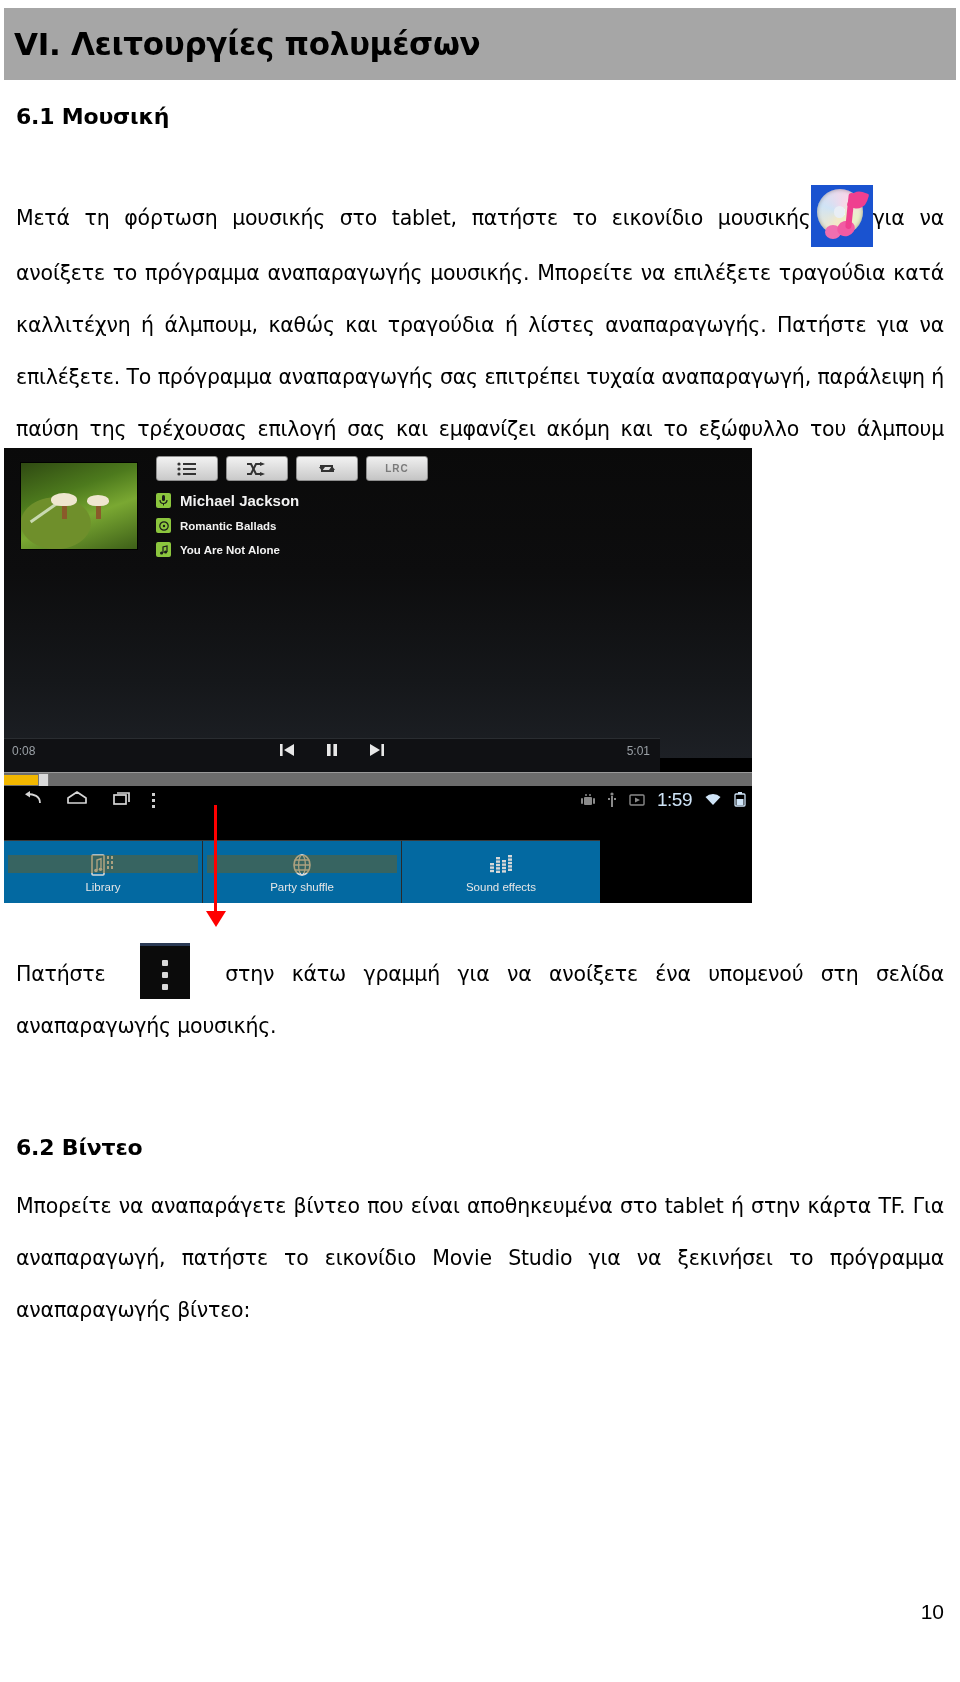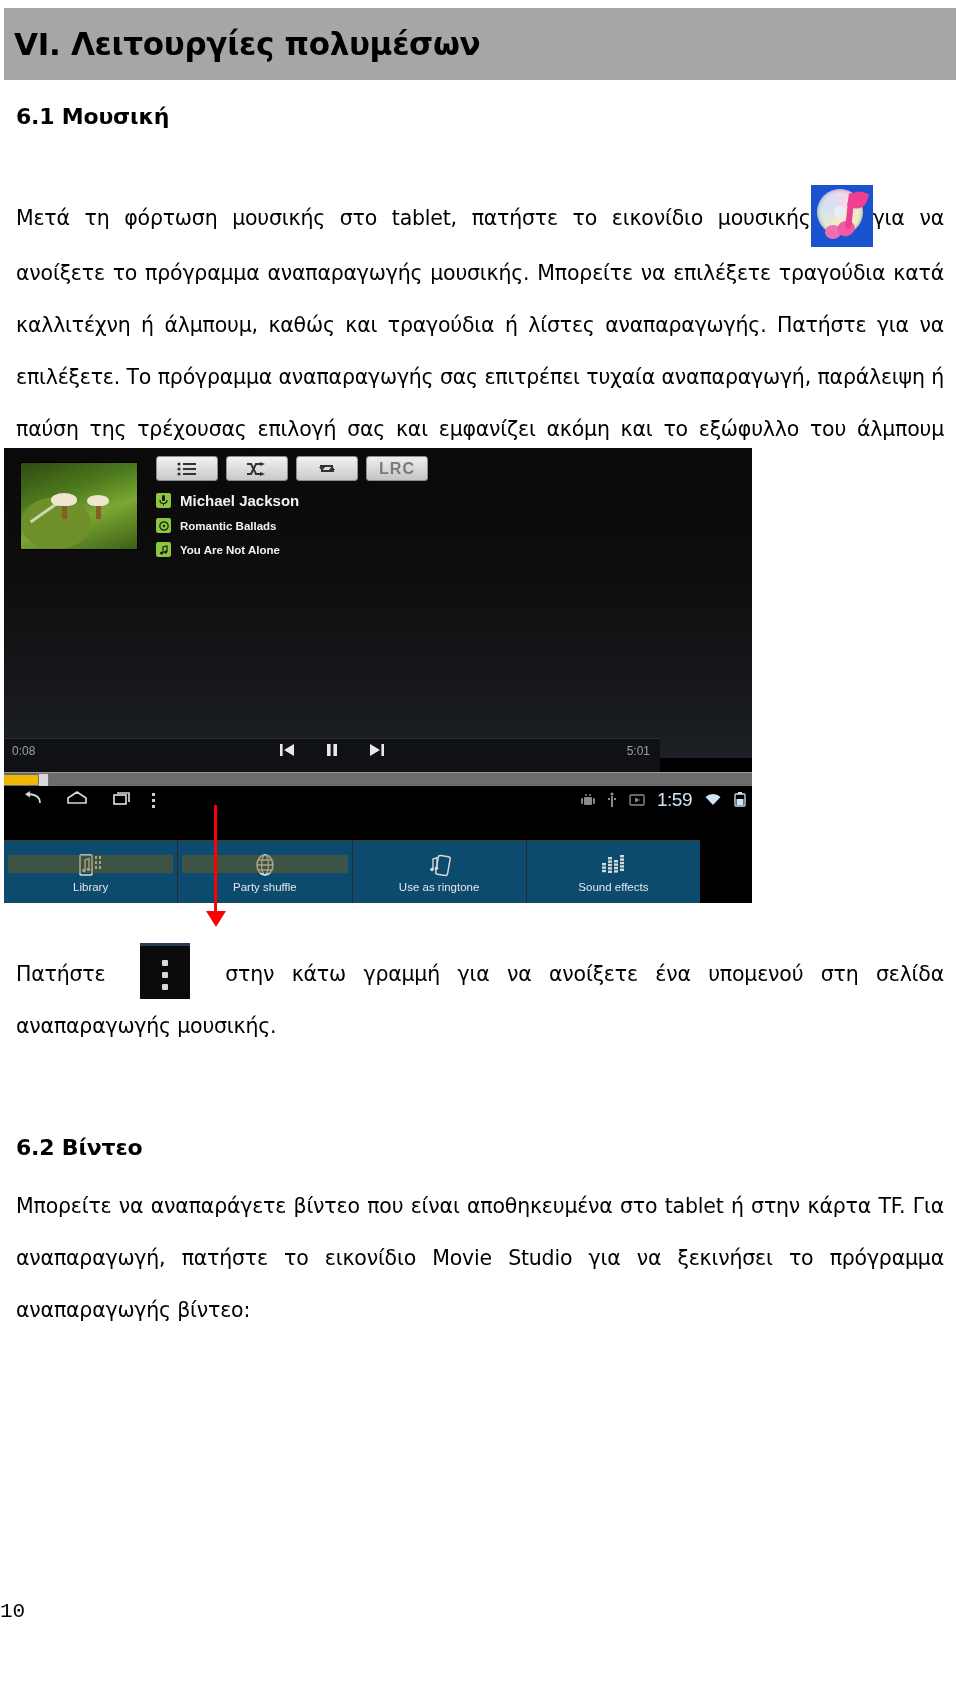--- a/index.html
+++ b/index.html
@@ -195,21 +195,21 @@
     display: flex;
     gap: 8px;
   }
   .pl-btn {
     width: 62px; height: 25px;
     border-radius: 3px;
     background: linear-gradient(#f2f2f2, #c9c9c9);
     border: 1px solid #8e8e8e;
     display: flex; align-items: center; justify-content: center;
     color: #333;
-    font-size: 16px;
+    font-size: 10px;
     font-family: "Liberation Sans", sans-serif;
   }
   .pl-btn.lrc {
     background: linear-gradient(#efefef, #c4c4c4);
     color: #7a7a7a;
     letter-spacing: 1px;
     font-weight: bold;
   }
   .pl-btn svg { display: block; }
 
@@ -286,22 +286,22 @@
   .nav-menu { position: absolute; left: 148px; top: 7px; }
   .nav-menu i { display:block; width: 3px; height: 3px; background: #cfcfcf; margin-bottom: 3px; }
   .nav-right { position: absolute; right: 6px; top: 3px; display: flex; gap: 12px; align-items: center; }
   .nav-clock { color: #cfe4f7; font-size: 19px; font-family: "Liberation Sans", sans-serif; letter-spacing: -0.5px; }
   .nav-icon svg { display:block; }
 
   
   .optmenu {
     position: absolute;
     left: 0; top: 392px;
-    width: 696px; height: 63px;
-    background: #0c4a6e;
+    width: 596px; height: 63px;
+    background: #0369a1;
     display: flex;
     border-top: 1px solid #3a3a3a;
   }
   .opt {
     flex: 1;
     display: flex; flex-direction: column;
     align-items: center; justify-content: center;
     gap: 4px;
     border-right: 1px solid #2a2a2a;
     position: relative;
@@ -336,23 +336,23 @@
     border-left: 10px solid transparent;
     border-right: 10px solid transparent;
     border-top: 16px solid #ff0000;
   }
 
   
   .page-num {
     position: absolute;
     left: 0; right: 16px;
     top: 1600px;
-    text-align: left;
+    text-align: right;
     font-size: 21px;
-    font-family: Liberation Mono, monospace;
+    font-family: Liberation Sans, sans-serif;
   }
 </style>
 </head>
 <body>
 
 <div class="banner">
   <div class="banner-title">VI. Λειτουργίες πολυμέσων</div>
 </div>
 
 <div class="h2" id="sec-61">6.1 Μουσική</div>
@@ -557,31 +557,20 @@
         <svg width="24" height="24" viewBox="0 0 24 24">
             <ellipse cx="12" cy="12" rx="8" ry="10" stroke="#d8d8d8" stroke-width="1.6" fill="none"></ellipse>
             <ellipse cx="12" cy="12" rx="3.4" ry="10" stroke="#d8d8d8" stroke-width="1.3" fill="none"></ellipse>
             <path d="M4.6 7 H19.4 M4 12 H20 M4.6 17 H19.4" stroke="#d8d8d8" stroke-width="1.3"></path>
           </svg>
       </span>
       <span class="opt-label">Party shuffle</span>
     </div>
 
 
-    <div class="opt">
-      <span class="opt-icon">
-        <svg width="26" height="24" viewBox="0 0 26 24">
-            <rect x="11" y="3" width="12" height="19" rx="2" stroke="#d8d8d8" stroke-width="1.5" fill="none" transform="rotate(10 17 12)"></rect>
-            <path d="M7 16 V6 l4 -1.2 v9" stroke="#d8d8d8" stroke-width="1.4" fill="none"></path>
-            <circle cx="6" cy="16.5" r="1.8" fill="#d8d8d8"></circle>
-            <circle cx="10.5" cy="15.2" r="1.8" fill="#d8d8d8"></circle>
-          </svg>
-      </span>
-      <span class="opt-label">Use as ringtone</span>
-    </div>
 
 
     <div class="opt">
       <span class="opt-icon">
         <svg width="26" height="24" viewBox="0 0 26 24">
           <g fill="#d8d8d8">
             <rect x="2" y="10" width="4" height="2.4"></rect>
               <rect x="2" y="13.4" width="4" height="2.4"></rect>
               <rect x="2" y="16.8" width="4" height="2.4"></rect>
             <rect x="8" y="4" width="4" height="2.4"></rect>

